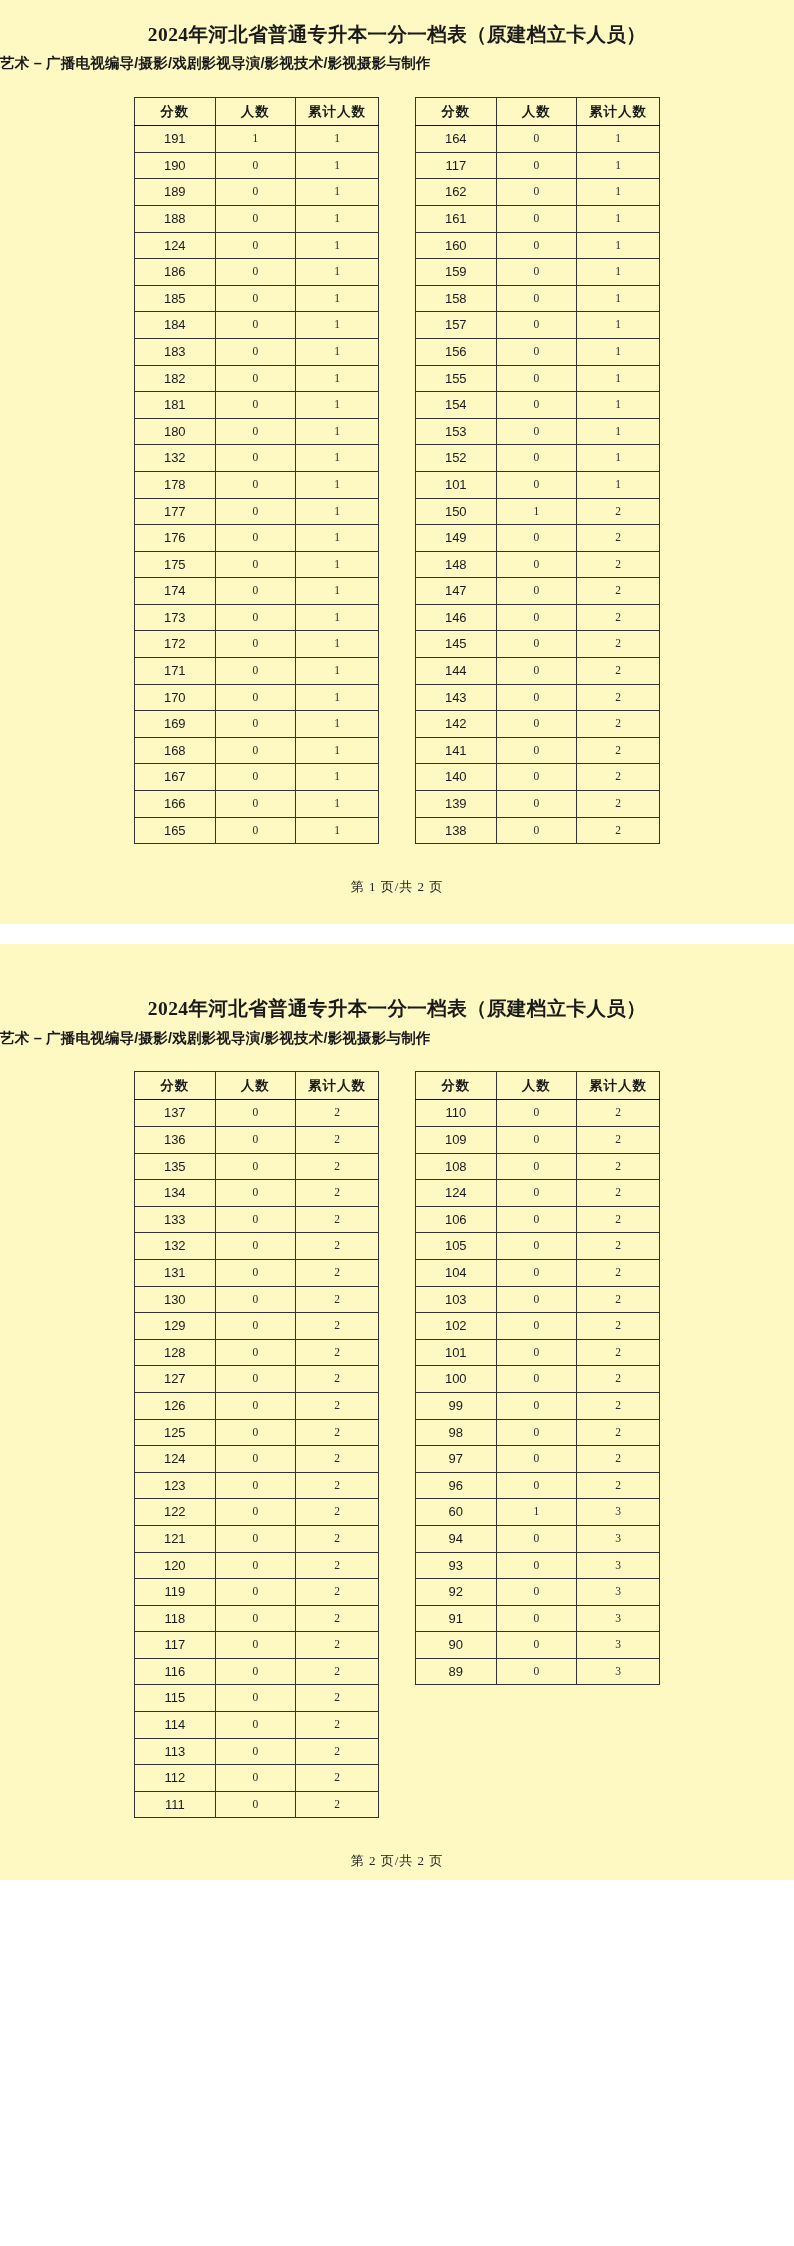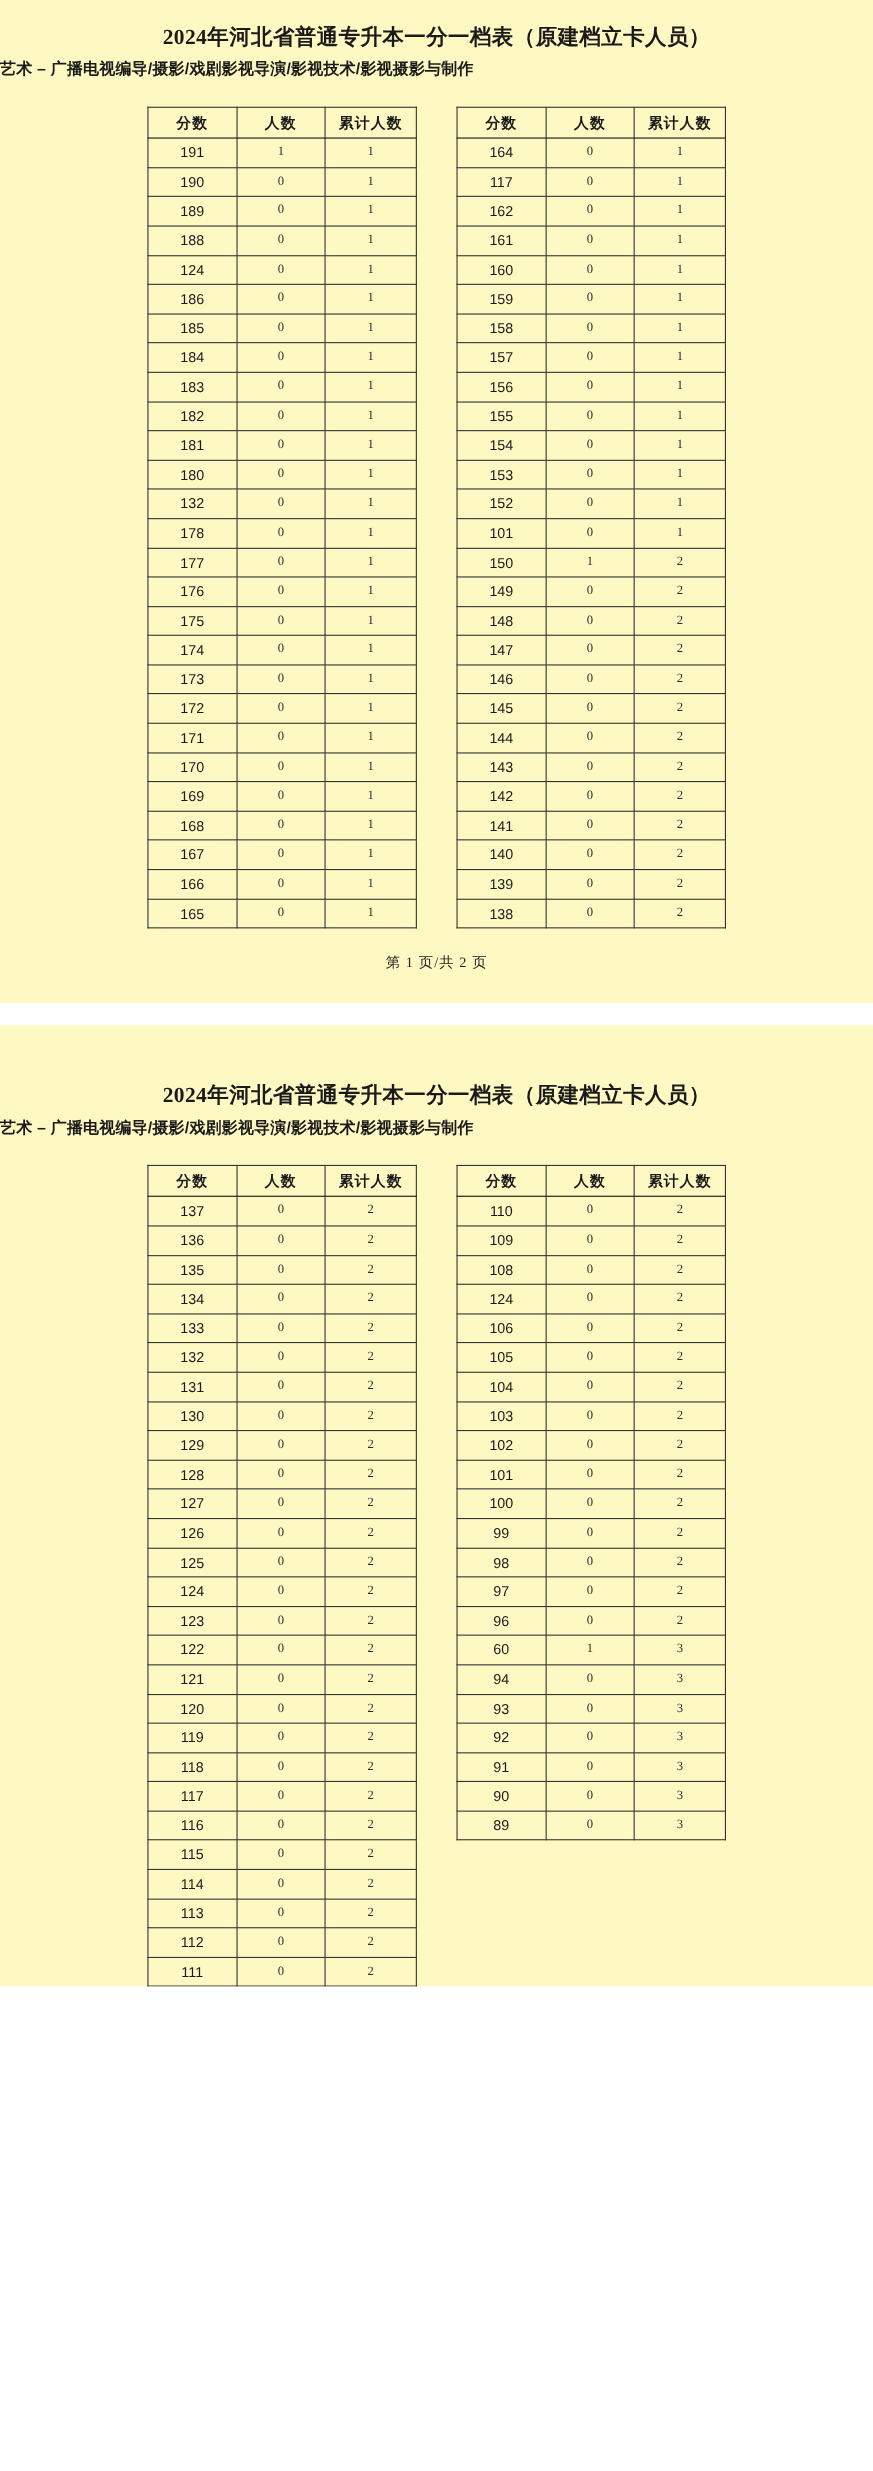--- a/index.html
+++ b/index.html
@@ -92,21 +92,21 @@
     font-size: 11.5px;
     color: #2a2a2a;
     font-family: "Liberation Serif", "DejaVu Serif", serif;
   }
 
   .page-footer {
     text-align: center;
     font-size: 13px;
     letter-spacing: 1px;
     color: #222;
-    margin-top: 22px;
+    margin-top: 34px;
     font-family: "Liberation Serif", "DejaVu Serif", serif;
   }
   .page-1 .page-footer { padding-bottom: 28px; }
   .page-2 .page-footer { padding-bottom: 10px; }
   .page-gap { height: 20px; background: #fff; }
 </style>
 </head>
 <body>
 
 <div id="root">
@@ -703,14 +703,15 @@
               </tr>
               <tr>
                 <td class="cell-score">89</td>
                 <td class="cell-count">0</td>
                 <td class="cell-cum">3</td>
               </tr>
             </tbody>
           </table>
         </div>
       </div>
+      <div class="page-footer">第 2 页/共 2 页</div>
     </div>
   </div>
 
 </body></html>

